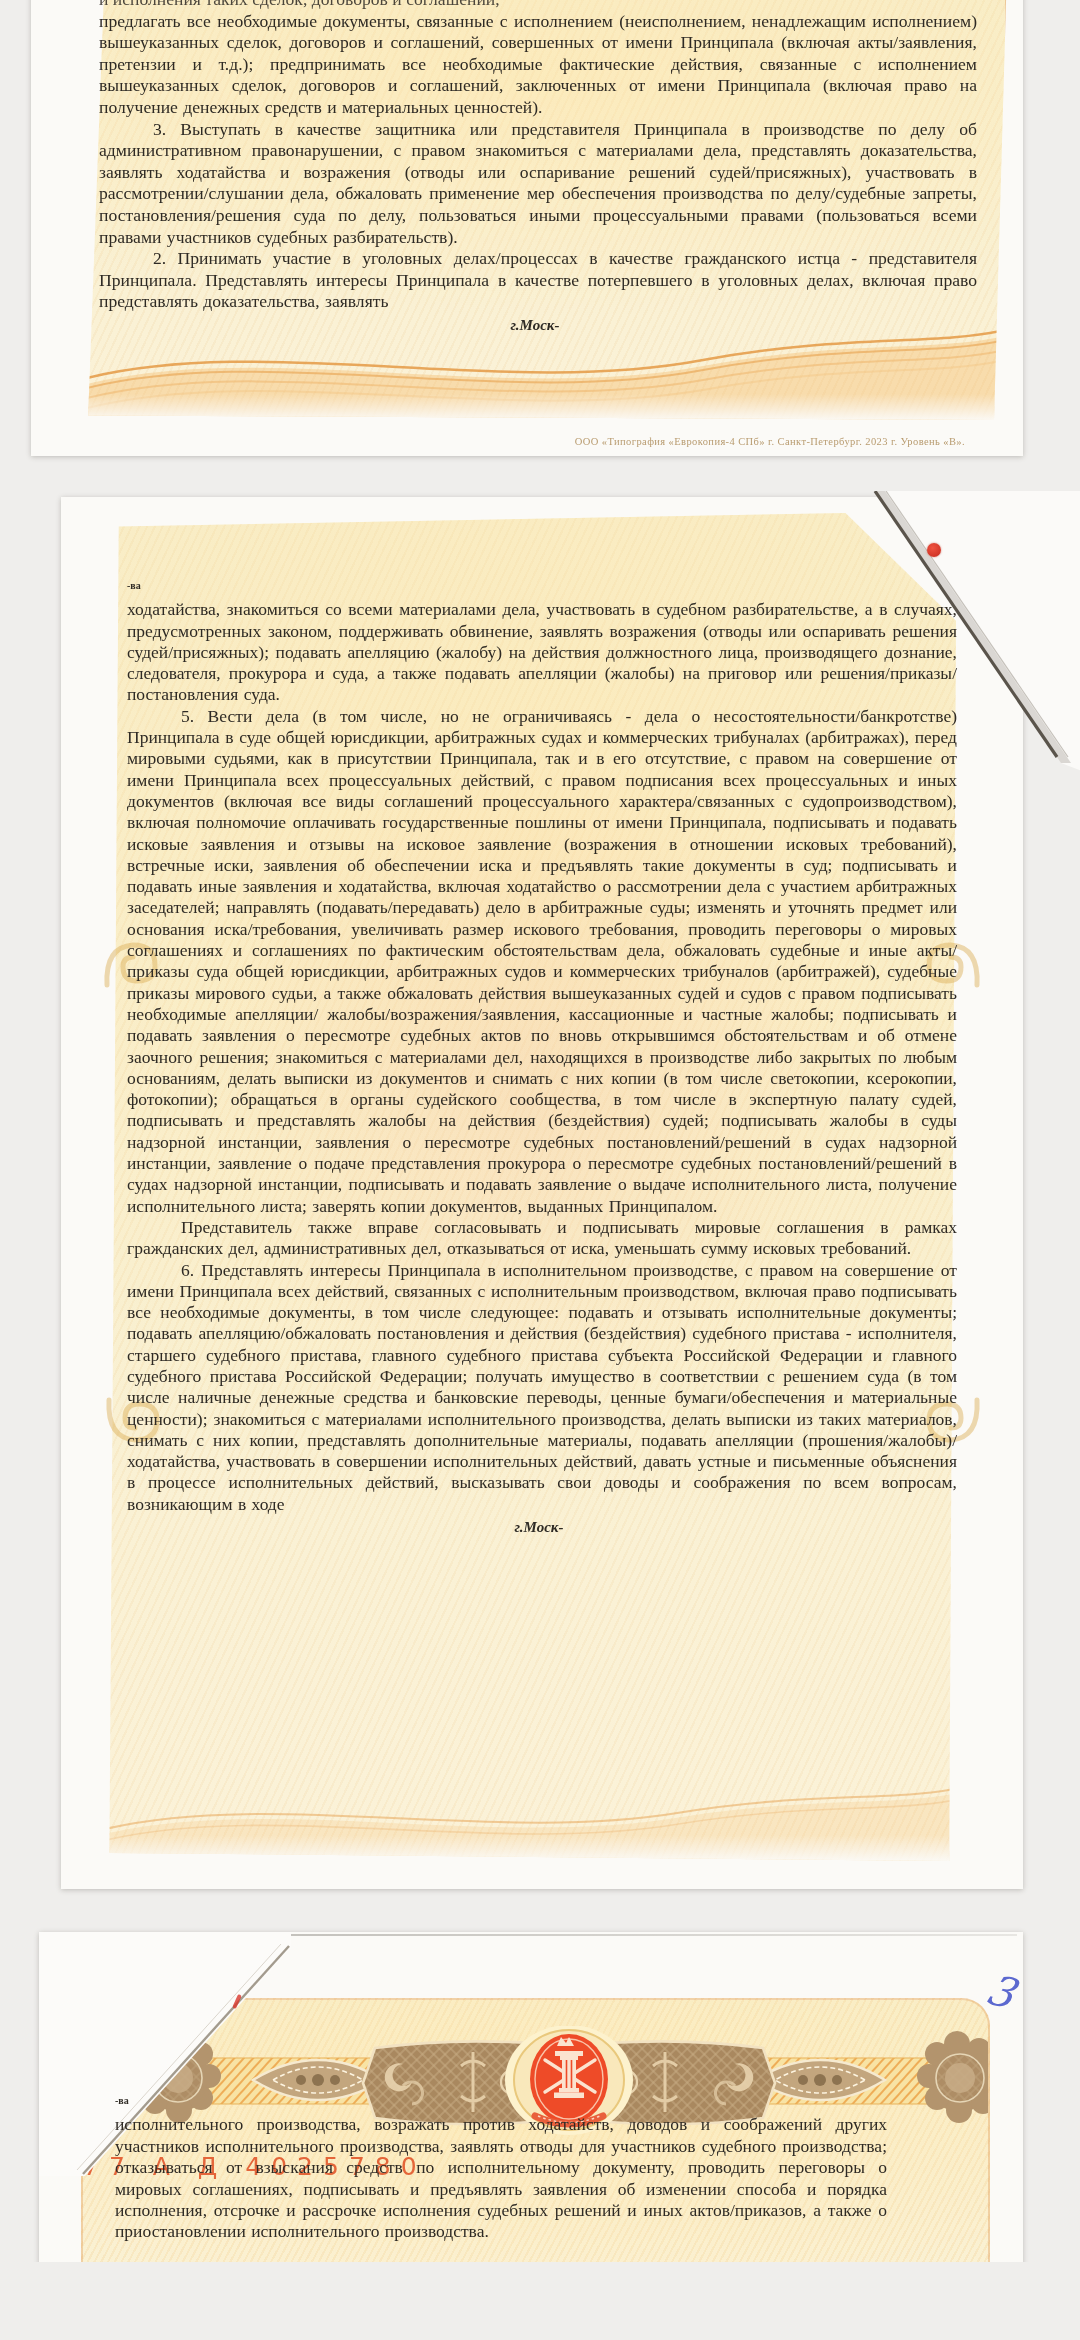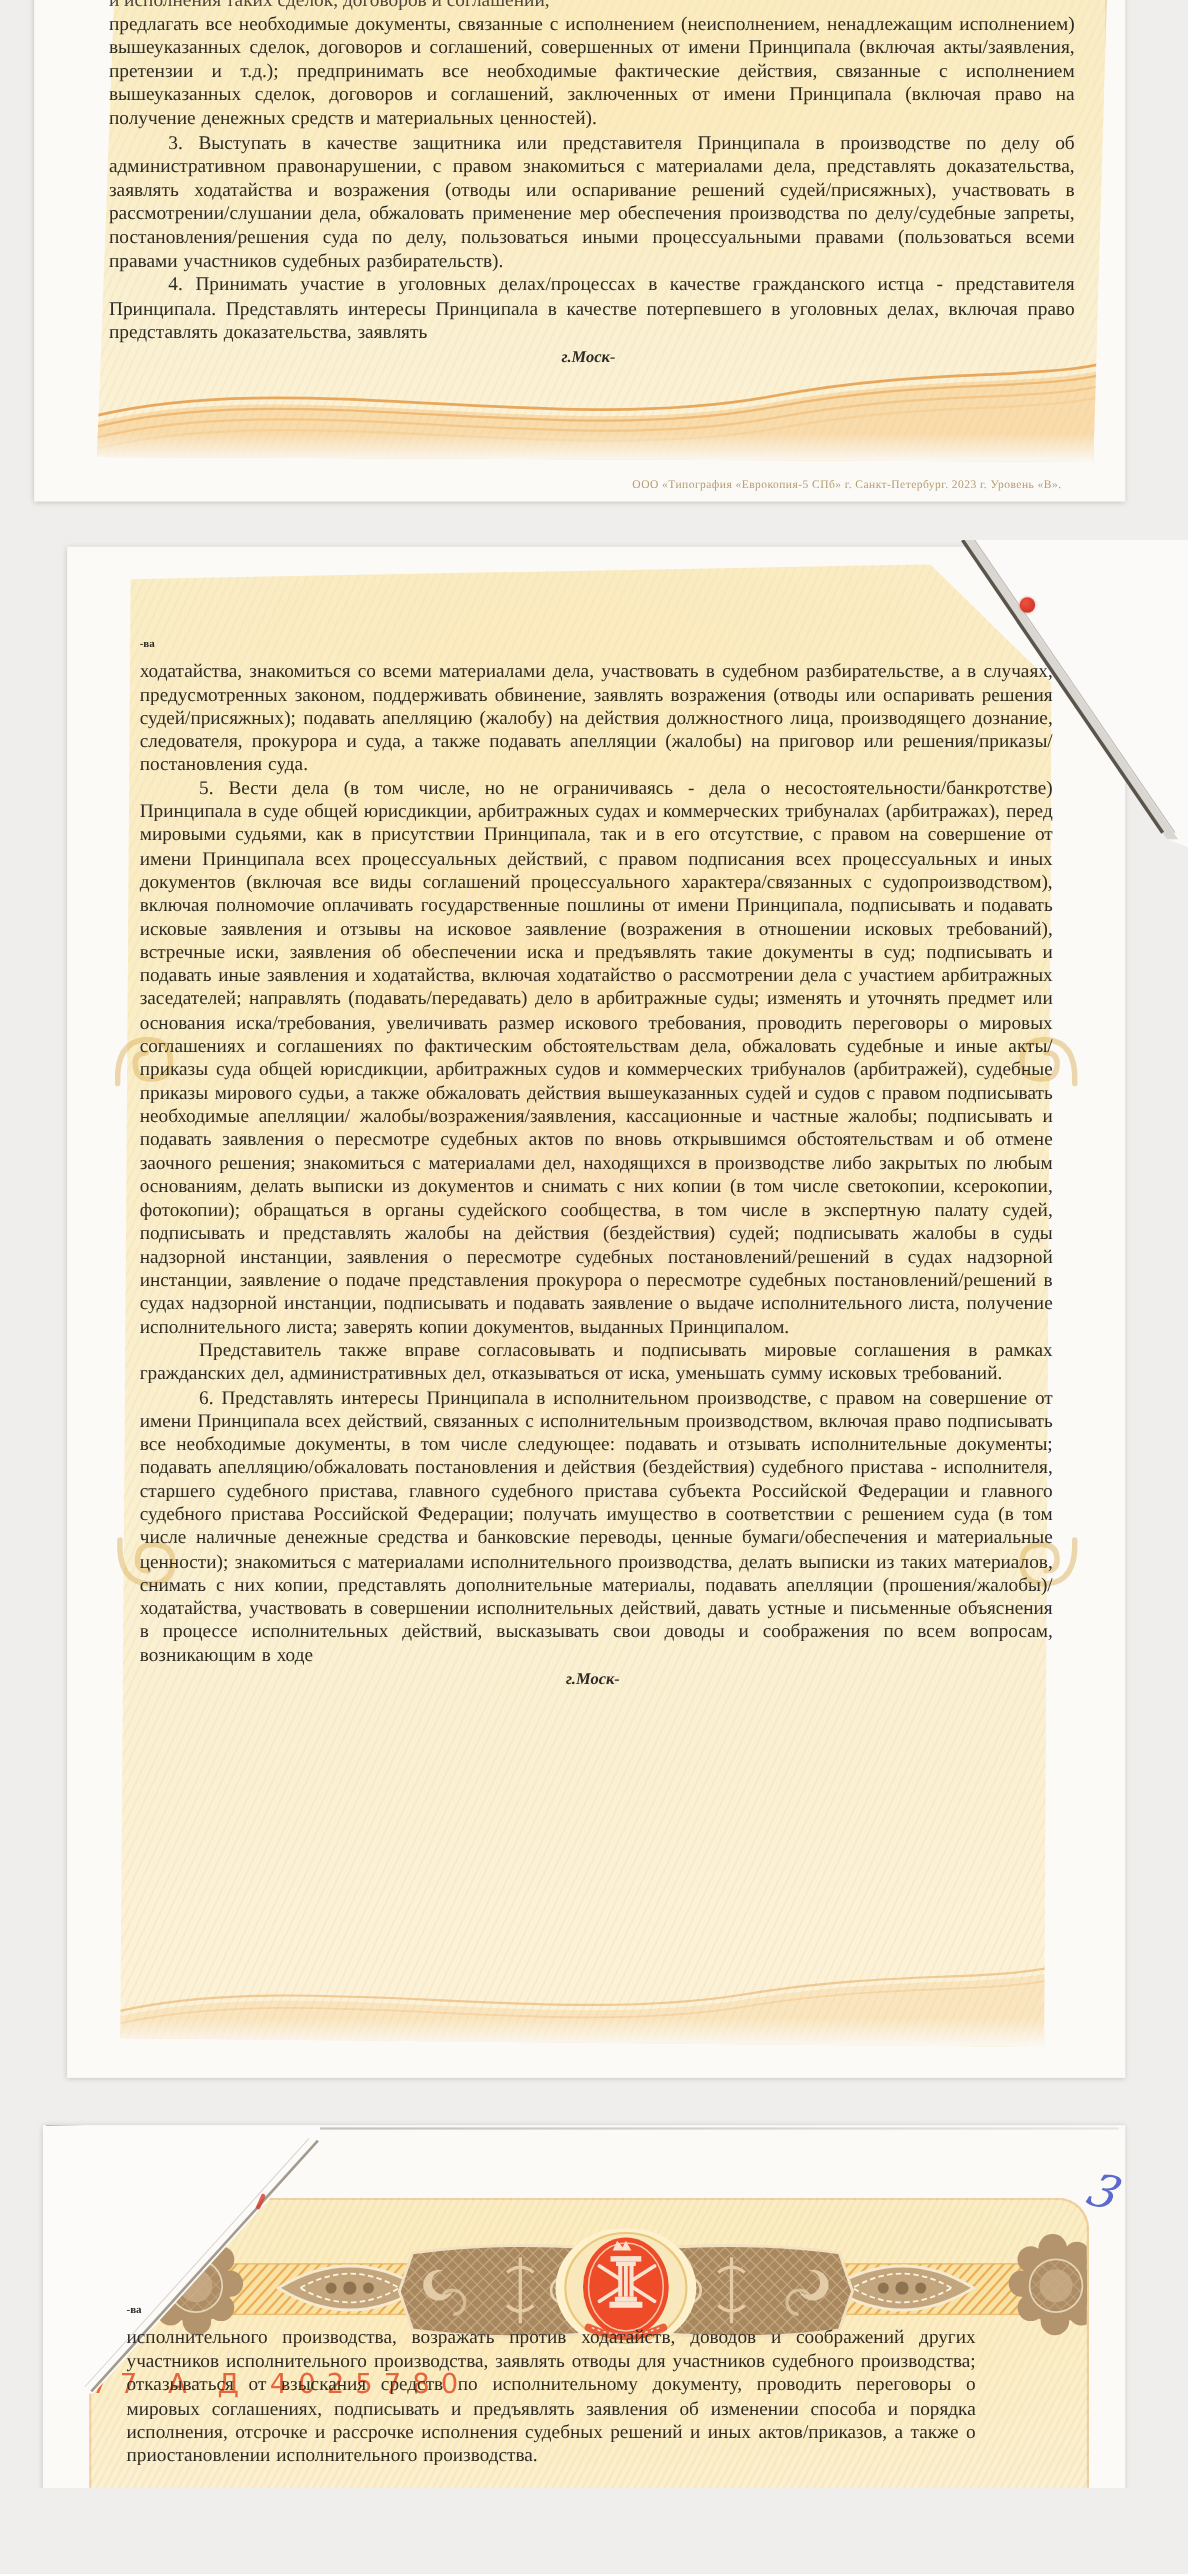--- a/index.html
+++ b/index.html
@@ -62,24 +62,24 @@
         <path d="M0,88 C180,40 420,106 620,68 C760,42 850,54 920,38" stroke="#eaa95b" stroke-width="2" fill="none" opacity=".7"></path>
         <path d="M0,98 C180,50 420,114 620,78 C760,52 850,64 920,48" stroke="#efb66d" stroke-width="2" fill="none" opacity=".55"></path>
         <path d="M0,108 C180,60 420,122 620,88 C760,62 850,74 920,58" stroke="#f3c37f" stroke-width="2" fill="none" opacity=".4"></path>
       </svg>
       <div class="fade-bottom"></div>
     </div>
     <div class="textblock tb1">
       <p class="frag">и исполнения таких сделок, договоров и соглашений,</p>
       <p class="para noindent">предлагать все необходимые документы, связанные с исполнением (неисполнением, ненадлежащим исполнением) вышеуказанных сделок, договоров и соглашений, совершенных от имени Принципала (включая акты/заявления, претензии и т.д.); предпринимать все необходимые фактические действия, связанные с исполнением вышеуказанных сделок, договоров и соглашений, заключенных от имени Принципала (включая право на получение денежных средств и материальных ценностей).</p>
       <p class="para">3. Выступать в качестве защитника или представителя Принципала в производстве по делу об административном правонарушении, с правом знакомиться с материалами дела, представлять доказательства, заявлять ходатайства и возражения (отводы или оспаривание решений судей/присяжных), участвовать в рассмотрении/слушании дела, обжаловать применение мер обеспечения производства по делу/судебные запреты, постановления/решения суда по делу, пользоваться иными процессуальными правами (пользоваться всеми правами участников судебных разбирательств).</p>
-      <p class="para">4. Принимать участие в уголовных делах/процессах в качестве гражданского истца - представителя Принципала. Представлять интересы Принципала в качестве потерпевшего в уголовных делах, включая право представлять доказательства, заявлять</p>
+      <p class="para">2. Принимать участие в уголовных делах/процессах в качестве гражданского истца - представителя Принципала. Представлять интересы Принципала в качестве потерпевшего в уголовных делах, включая право представлять доказательства, заявлять</p>
       <div class="catchword">г.Моск-</div>
     </div>
-    <div class="imprint">ООО «Типография «Еврокопия-5 СПб» г. Санкт-Петербург. 2023 г. Уровень «В».</div>
+    <div class="imprint">ООО «Типография «Еврокопия-4 СПб» г. Санкт-Петербург. 2023 г. Уровень «В».</div>
   </section>
 
   <section class="sheet" style="left:50px;top:497px;width:962px;height:1392px;">
     <div class="paper" style="left:45px;top:16px;width:850px;height:1348px;clip-path:polygon(1.5% 1%,87% 0%,100% 8%,99.2% 100%,.4% 99.4%);background:
         radial-gradient(55% 35% at 50% 42%, rgba(240,172,150,.18), rgba(255,255,255,0) 70%),
         radial-gradient(120% 80% at 50% 25%, rgba(255,230,170,.5), rgba(255,255,255,0) 65%),
         repeating-linear-gradient(115deg, rgba(226,168,84,.09) 0 2px, rgba(255,255,255,0) 2px 7px),
         linear-gradient(180deg,#f8eeca 0%,#f9f0d1 55%,#fbf2d8 100%);">
       <svg class="waves" height="95" viewBox="0 0 920 118" preserveAspectRatio="none" style="opacity:.55">
         <path d="M0,84 C180,36 420,102 620,64 C760,38 850,50 920,34 L920,118 L0,118 Z" fill="rgba(243,178,92,.34)"></path>

